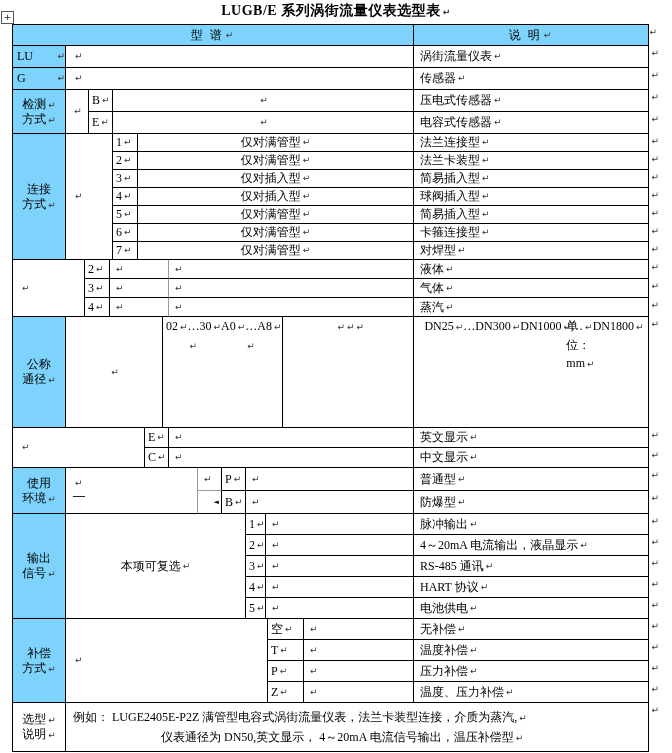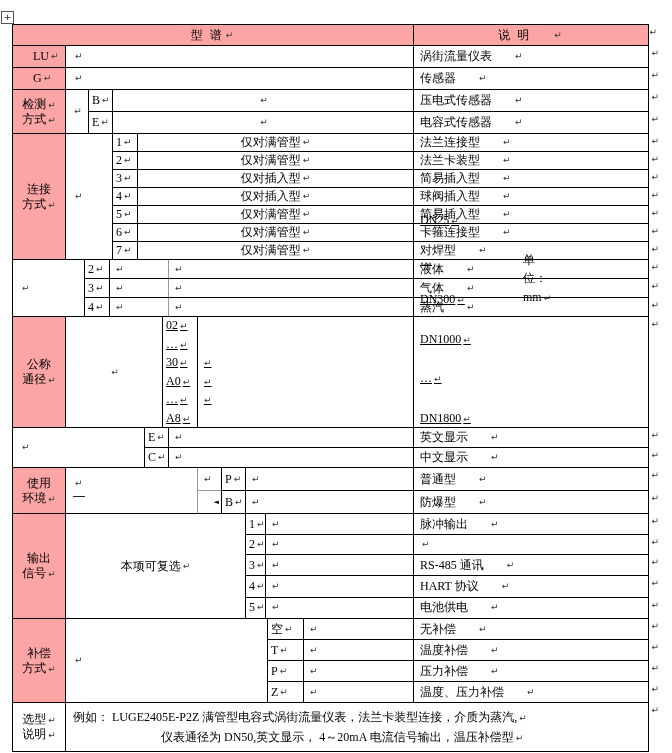--- a/index.html
+++ b/index.html
@@ -7,53 +7,56 @@
         font-family:"Liberation Serif","DejaVu Serif",serif;font-size:12px;color:#000;}
   .title{position:absolute;top:2px;left:0;width:100%;text-align:center;
          font-weight:bold;font-size:14px;letter-spacing:.5px;}
   .handle{position:absolute;left:1px;top:11px;width:11px;height:11px;border:1px solid #555;
           background:#fff;font-size:9px;line-height:10px;text-align:center;color:#222;
           font-family:"DejaVu Sans",sans-serif;}
   .tbl{position:absolute;left:12px;top:24px;width:636px;border-top:1px solid #000;border-left:1px solid #000;}
   .b{display:flex;align-items:stretch;}
   .c{box-sizing:border-box;border-right:1px solid #000;border-bottom:1px solid #000;
      display:flex;align-items:center;position:relative;overflow:visible;}
-  .gray{background:#fca5a5;}
+  .gray{background:#7dd3fc;}
   .lab{flex:0 0 53px;flex-direction:column;justify-content:center;line-height:15px;text-align:center;}
-  .lab1{flex:0 0 53px;justify-content:flex-start;padding-left:20px;}
+  .lab1{flex:0 0 53px;justify-content:space-between;padding-left:4px;}
   .sub{display:flex;flex-direction:column;flex:1 1 auto;}
   .sr{display:flex;flex:1 1 auto;}
   .sr .c{height:auto;}
-  .desc{flex:0 0 235px;padding-left:6px;gap:21px;}
+  .desc{flex:0 0 235px;padding-left:6px;}
   .fill{flex:1 1 auto;}
   .ctr{justify-content:center;}
   .pl4{padding-left:4px;}
   .pl7{padding-left:7px;}
   .pm{font-family:"DejaVu Sans",sans-serif;font-size:9px;color:#333;margin-left:2px;line-height:1;}
   .re{position:absolute;right:-11px;top:3px;font-family:"DejaVu Sans",sans-serif;font-size:9px;color:#333;line-height:1;}
   .lightr{border-right-color:#999;}
   .lightb{border-bottom-color:#999;}
   .hdr{justify-content:center;letter-spacing:2px;}
   .code{padding-left:3px;font-size:12px;}
-  .lines{display:flex;flex-direction:column;justify-content:flex-end;align-items:flex-start;text-decoration:underline;}
+  .lines{display:flex;justify-content:center;align-items:flex-start;}
   .ln{height:18.5px;line-height:18.5px;display:block;position:relative;}
   .dash{font-weight:bold;letter-spacing:-1px;}
   .ptr{font-family:"DejaVu Sans",sans-serif;font-size:7px;color:#111;}
   .unit{position:absolute;left:103px;top:0;}
   .exbig{flex:1 1 auto;flex-direction:column;align-items:flex-start;justify-content:center;line-height:20px;}
   .exl1{padding-left:7px;}
   .exl2{padding-left:95px;text-align:center;}
 </style>
 </head>
 <body>
 
 <div class="page">
 
   <div class="handle">+</div>
 
+  <div class="title">
+    <span>LUGB/E 系列涡街流量仪表选型表</span><span class="pm">↵</span>
+  </div>
 
   <div class="tbl">
 
     <div class="b" style="height:21px">
       <div class="c gray hdr" style="flex:0 0 401px">
         <span>型    谱</span>
           <span class="pm">↵</span>
       </div>
       <div class="c gray hdr desc" style="padding-left:0">
         <span>说    明</span>
@@ -452,20 +455,21 @@
         </div>
         <div class="sr">
           <div class="c code" style="flex:0 0 20px">
               <span>2</span>
               <span class="pm">↵</span>
             </div>
           <div class="c fill pl4">
               <span class="pm">↵</span>
             </div>
           <div class="c desc">
+              <span>4～20mA 电流输出，液晶显示</span>
               <span class="pm">↵</span>
               <span class="re">↵</span>
             </div>
         </div>
         <div class="sr">
           <div class="c code" style="flex:0 0 20px">
               <span>3</span>
               <span class="pm">↵</span>
             </div>
           <div class="c fill pl4">

